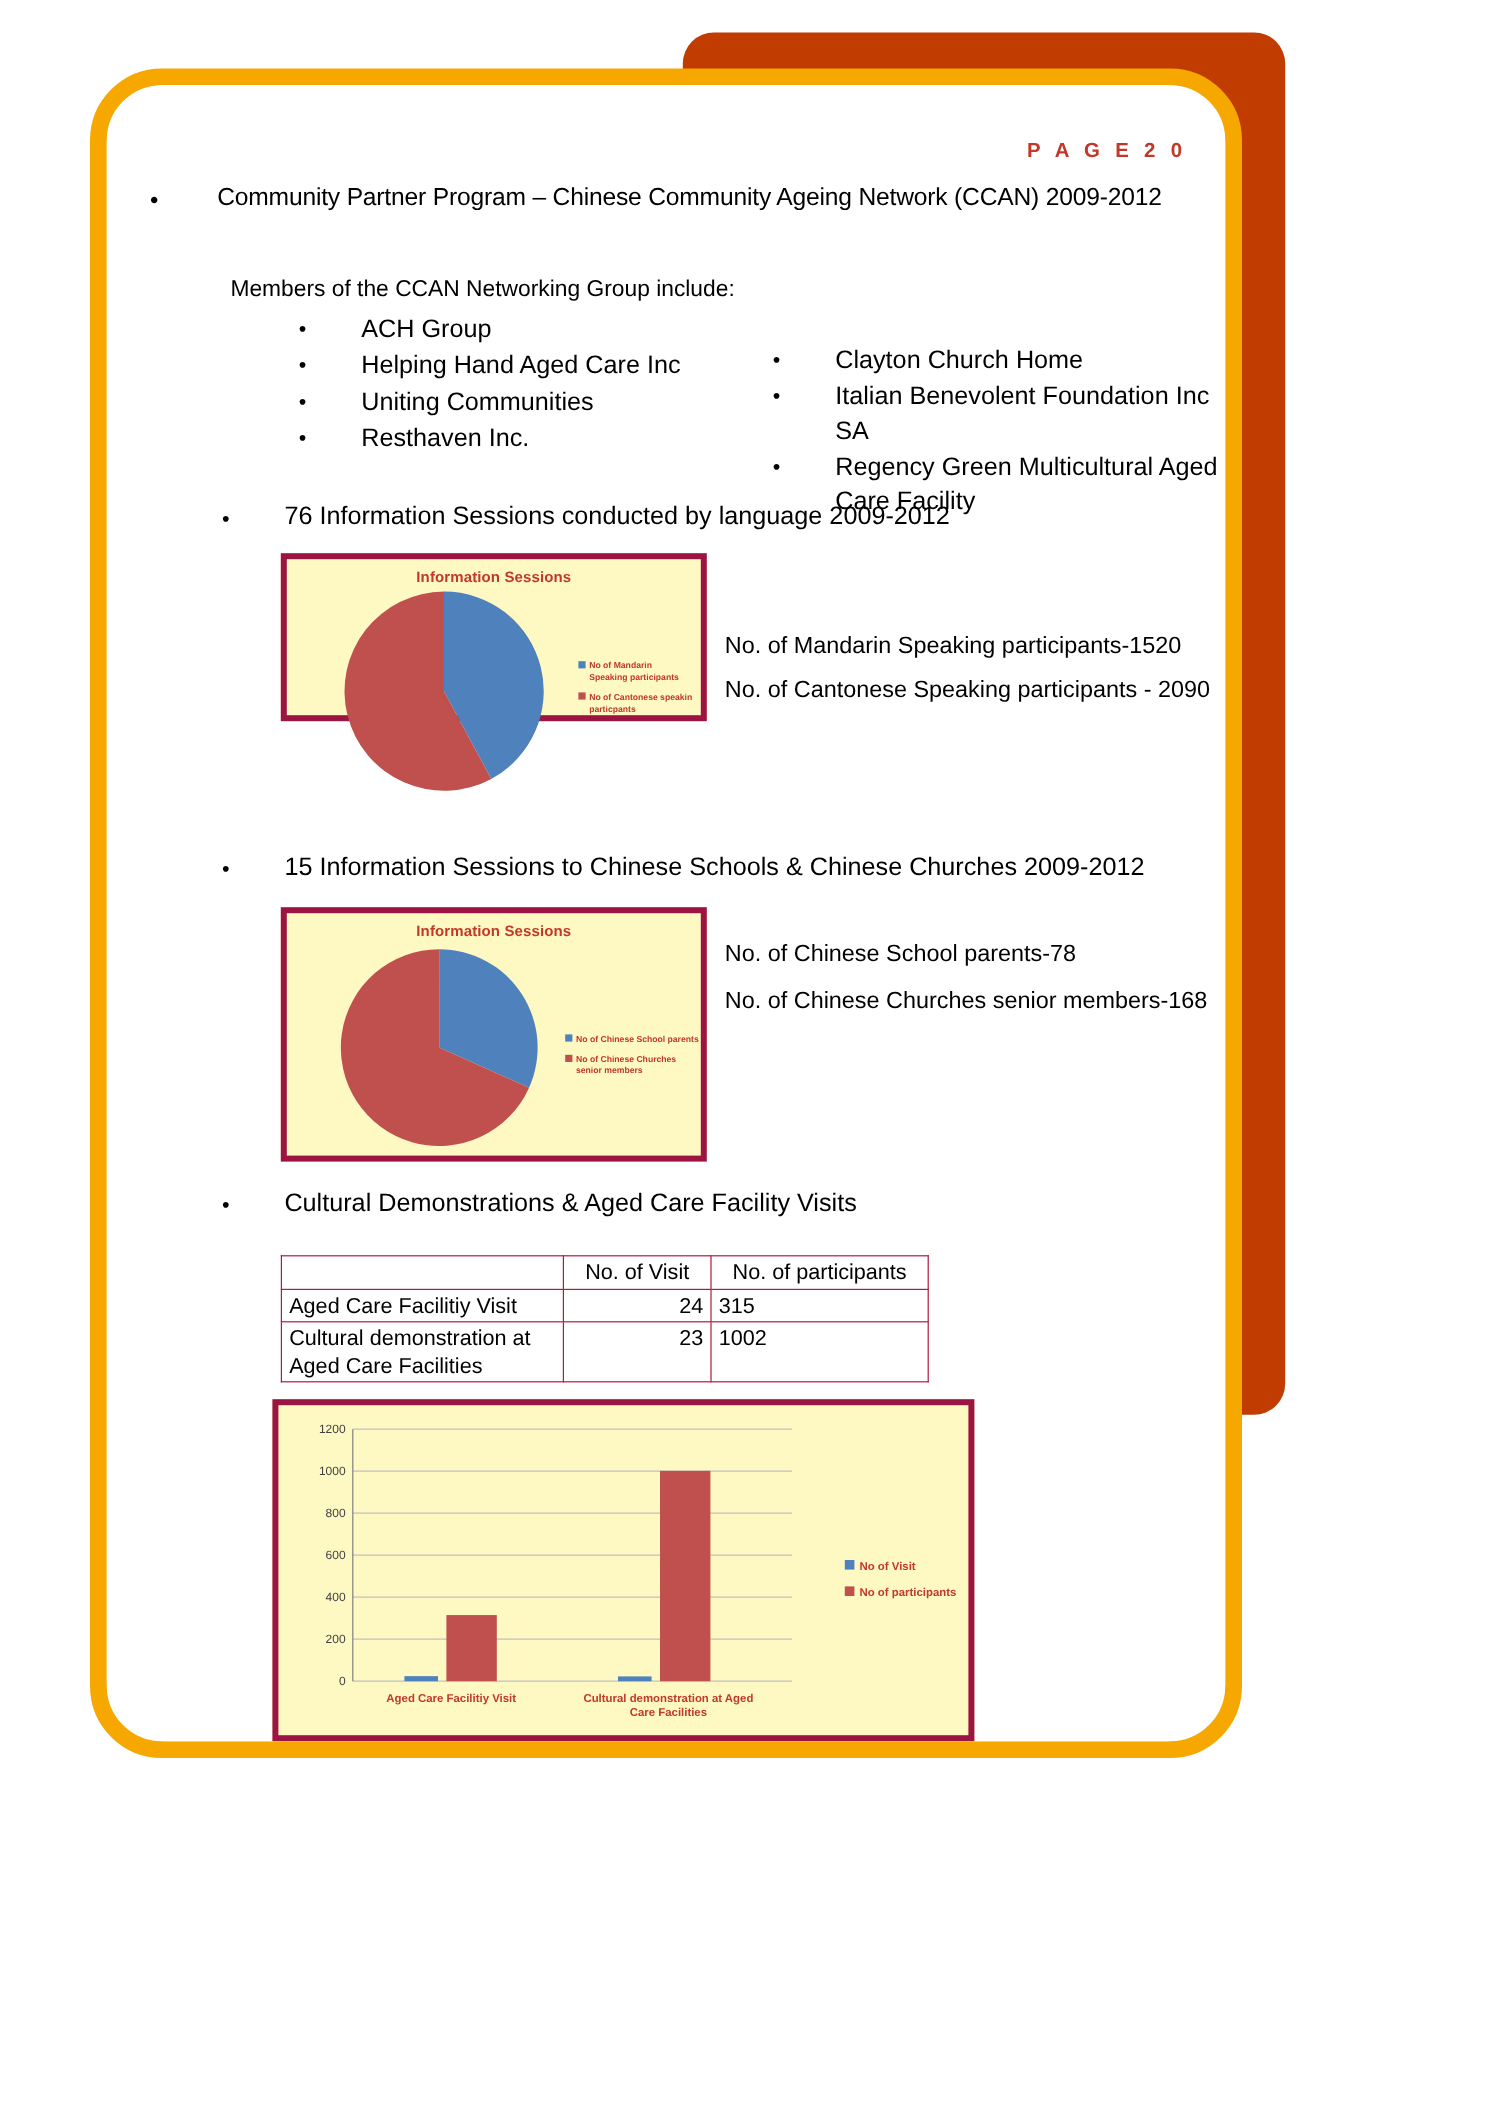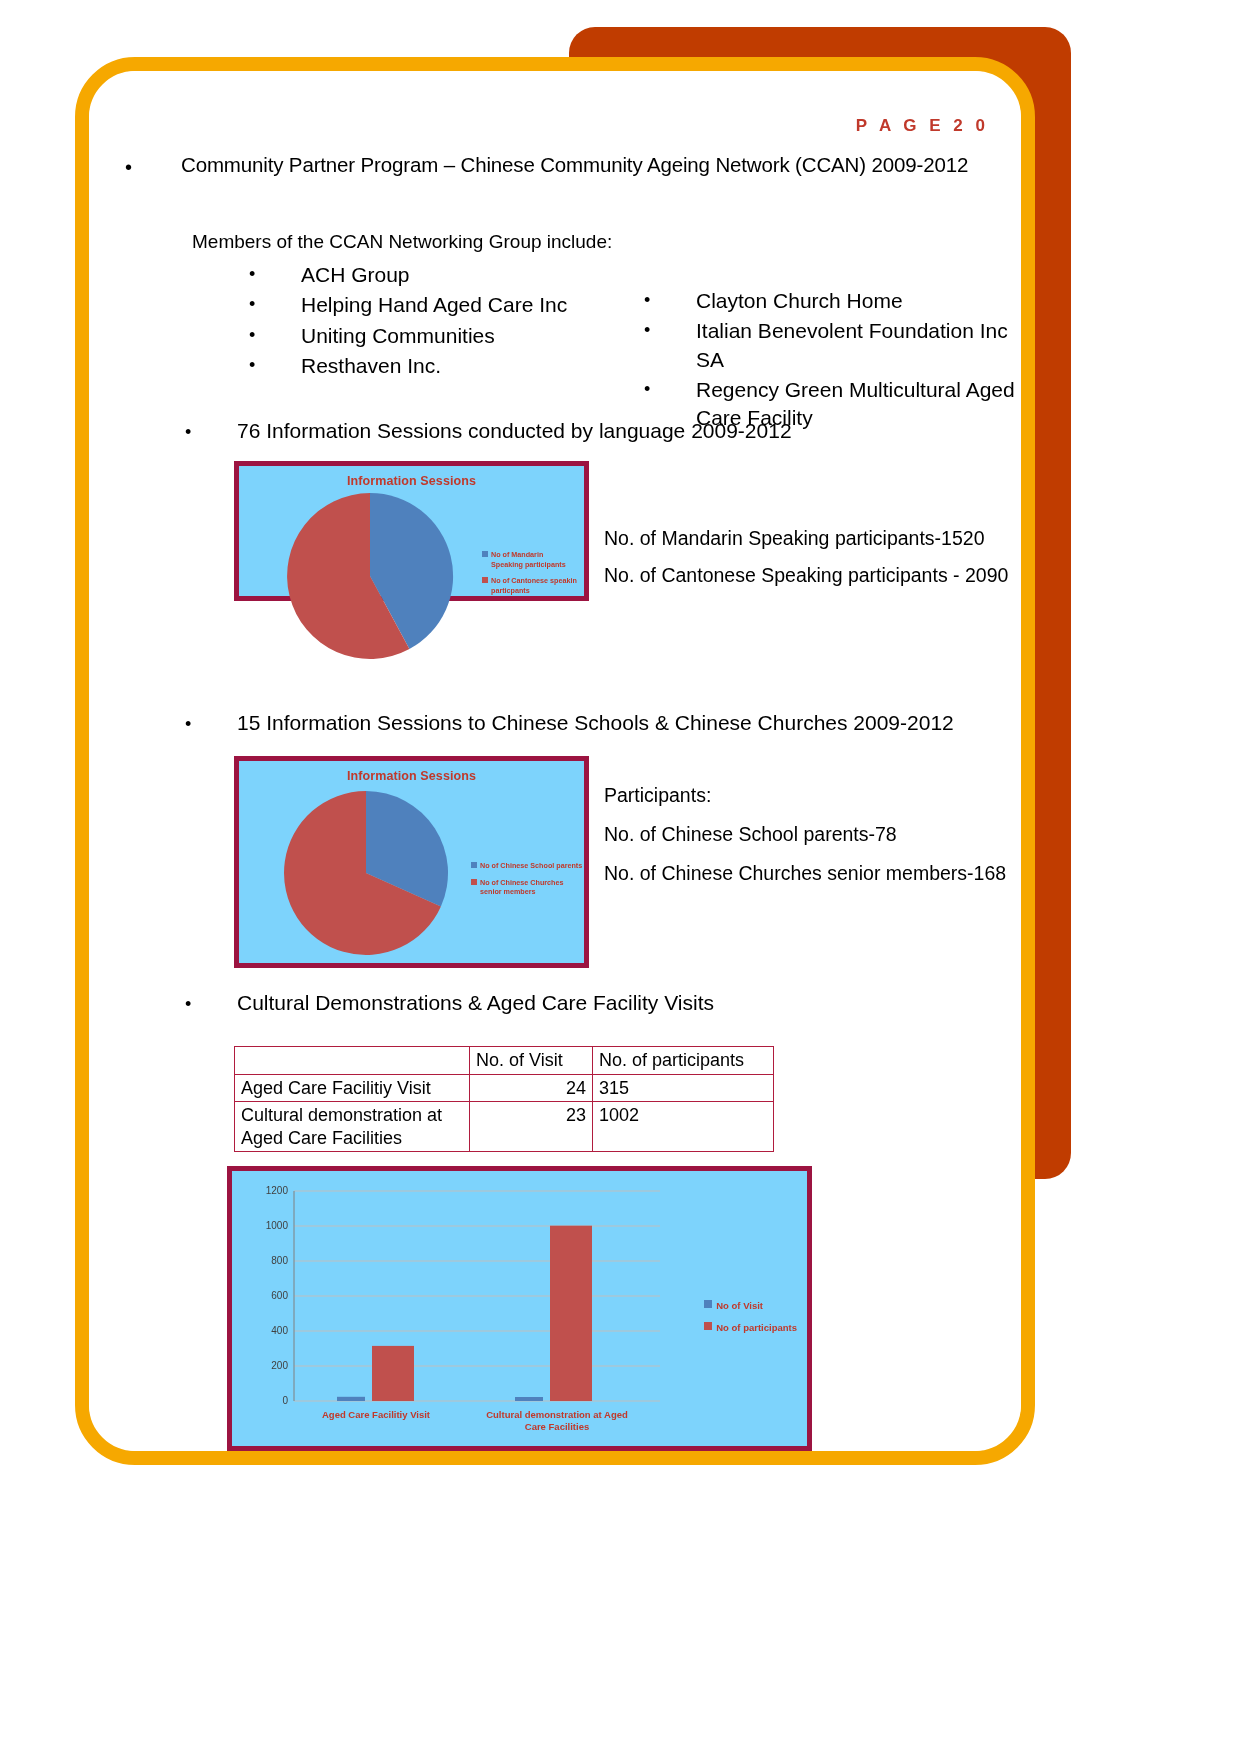--- a/index.html
+++ b/index.html
@@ -140,21 +140,21 @@
   .sec-bullet .bullet-dot { width: 52px; font-size: 18px; padding-top: 4px; }
 
   .sec1 { left: 96px; top: 348px; width: 840px; }
   .sec2 { left: 96px; top: 640px; width: 840px; }
   .sec3 { left: 96px; top: 920px; width: 840px; }
 
   
   .chart-box {
     position: absolute;
     border: 5px solid #9c1441;
-    background: #7dd3fc;
+    background: #fef9c3;
     box-sizing: border-box;
   }
   #pie-box-1 { left: 145px; top: 390px; width: 355px; height: 140px; }
 
   .chart-title {
     text-align: center;
     color: #c0392b;
     font-weight: bold;
     font-size: 12.5px;
     letter-spacing: 0.1px;
@@ -196,21 +196,21 @@
   #visits-table td, #visits-table th {
     border: 1.6px solid #b01c3e;
     padding: 2px 6px;
     font-weight: normal;
     vertical-align: top;
     line-height: 1.25;
   }
   .col-name { width: 222px; }
   .col-visit { width: 110px; text-align: right; }
   .col-part { width: 168px; text-align: left; }
-  .th-center { text-align: left; }
+  .th-center { text-align: center; }
 
   
   #bar-box { left: 138px; top: 1095px; width: 585px; height: 285px; }
   .bar-svg { display: block; }
   .bar-legend {
     position: absolute;
     right: 10px;
     top: 128px;
     font-size: 9.5px;
     font-weight: bold;
@@ -328,21 +328,20 @@
           </div>
           <div class="legend-entry">
             <span class="legend-swatch" style="background:#c0504d"></span>
             <span class="legend-label" style="max-width:104px">No of Chinese Churches senior members</span>
           </div>
         </div>
       </div>
     </div>
 
     <div class="side-note" style="left:515px; top:705px; width:420px; line-height:2.0;">
-      <div>Participants:</div>
       <div>No. of Chinese School parents-78</div>
       <div>No. of Chinese Churches senior members-168</div>
     </div>
 
     <div class="sec-bullet sec3">
       <span class="bullet-dot">•</span>
       <span>Cultural Demonstrations &amp; Aged Care Facility Visits</span>
     </div>
 
     <table id="visits-table">

